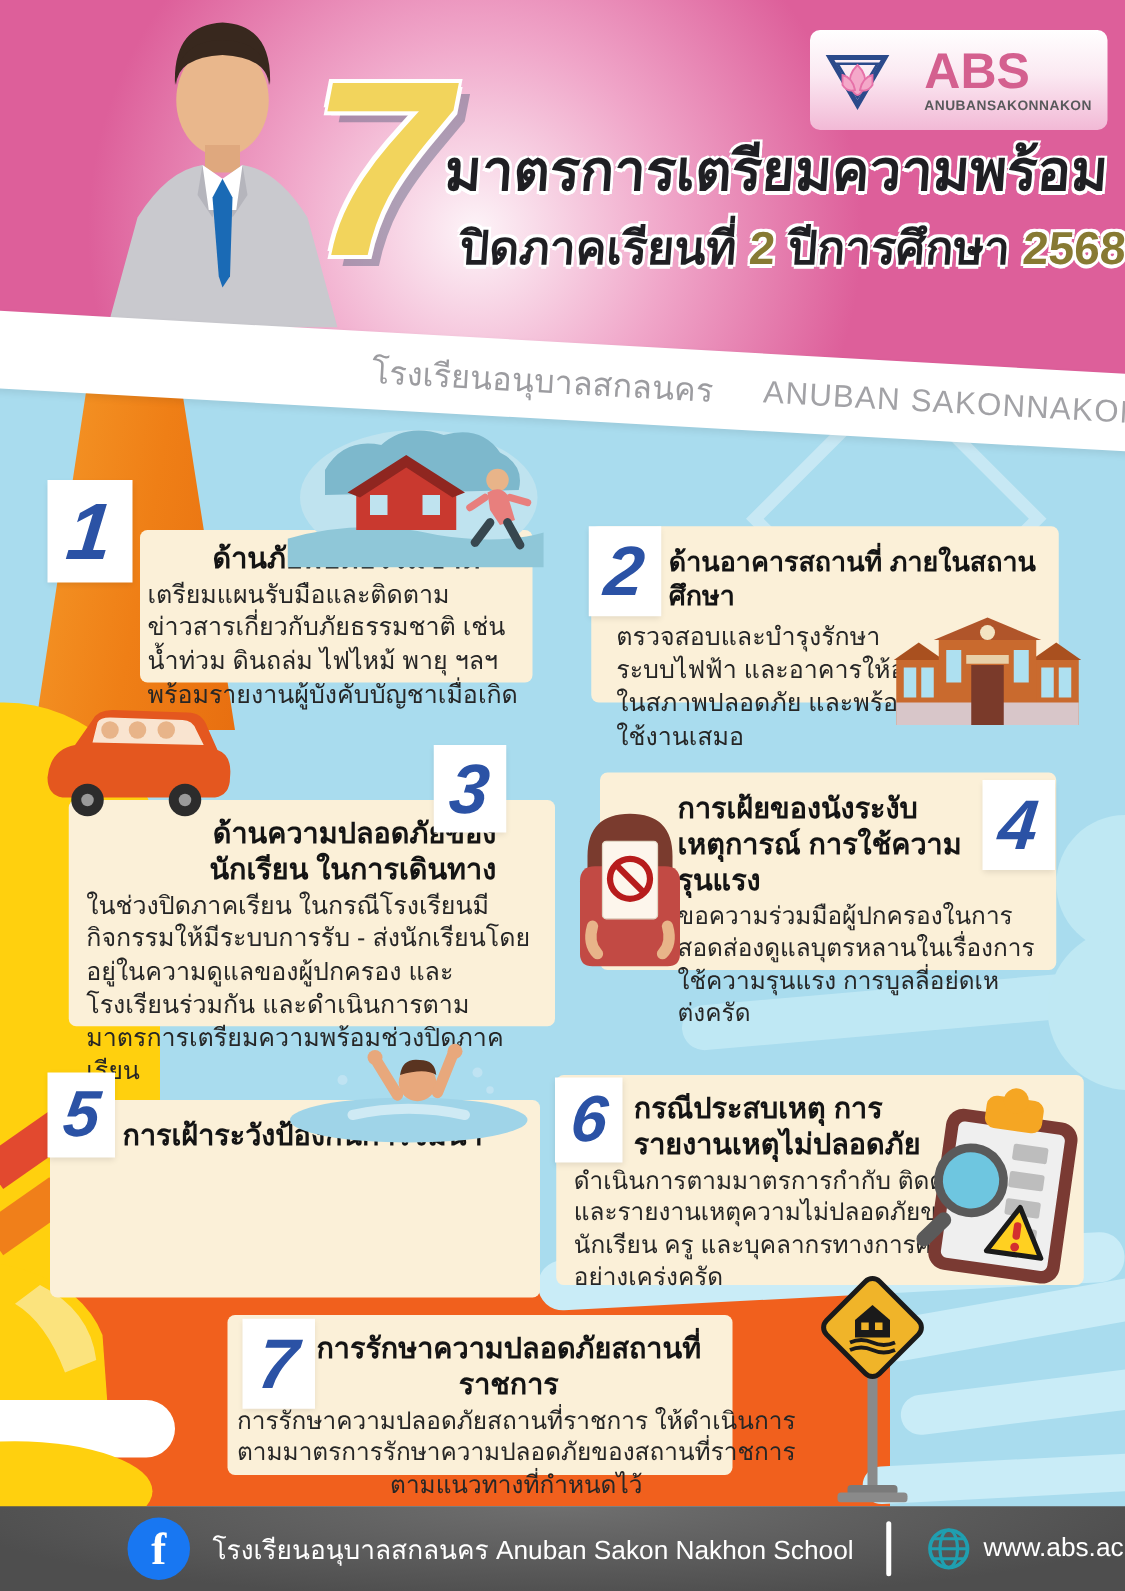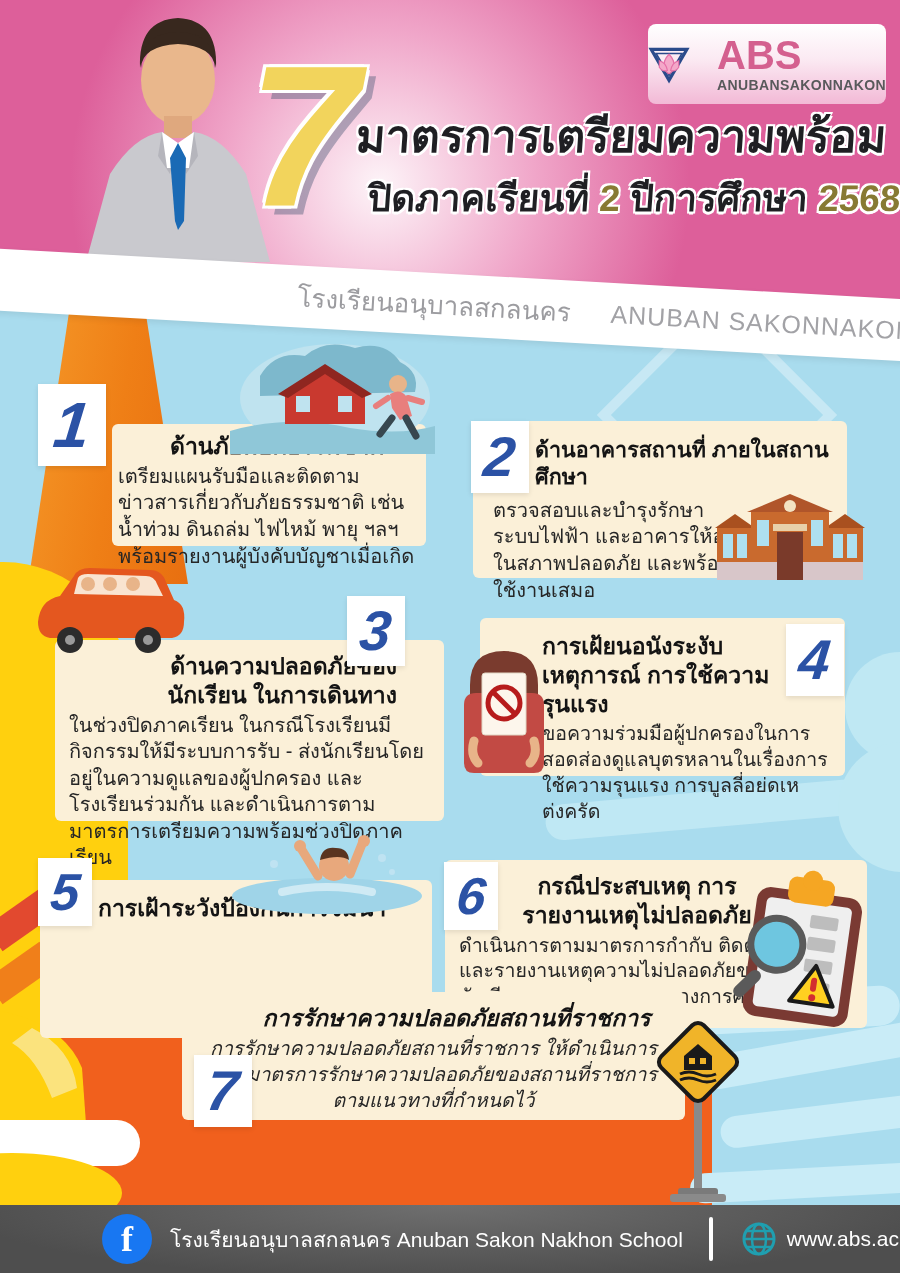--- a/index.html
+++ b/index.html
@@ -17,21 +17,21 @@
     color:#1f1f23;transform:skewX(-4deg);white-space:nowrap;
     text-shadow:-2px -2px 0 #fff,2px -2px 0 #fff,-2px 2px 0 #fff,2px 2px 0 #fff,0 3px 0 #fff;}
   .title2{position:absolute;left:368px;top:168px;z-index:2;font-size:37px;font-weight:800;
     color:#1f1f23;transform:skewX(-4deg);white-space:nowrap;
     text-shadow:-2px -2px 0 #fff,2px -2px 0 #fff,-2px 2px 0 #fff,2px 2px 0 #fff,0 3px 0 #fff;}
   .olive{color:#877a33;}
   .logo{position:absolute;right:14px;top:24px;width:238px;height:80px;border-radius:8px;z-index:2;
     background:linear-gradient(180deg,#ffffff 0%,#fbe9f2 45%,#f2b9d6 100%);
     display:flex;align-items:center;justify-content:center;gap:27px;}
   .logo-abbr{font-size:40px;font-weight:800;color:#d4608f;line-height:1;}
-  .logo-sub{font-size:14px;color:#58595b;font-weight:700;letter-spacing:.4px;margin-top:2px;}
+  .logo-sub{font-size:11px;color:#58595b;font-weight:700;letter-spacing:.4px;margin-top:2px;}
 
   
   .band{position:absolute;left:-30px;top:247px;width:1000px;height:62px;background:#fff;z-index:2;
     transform:rotate(3.2deg);transform-origin:0 0;display:flex;align-items:center;
     justify-content:flex-end;gap:40px;padding-right:52px;box-sizing:border-box;
     box-shadow:0 3px 6px rgba(0,0,0,.08);}
   .band-th{font-size:26px;color:#9c9ca0;}
   .band-en{font-size:25px;color:#a2a2a6;letter-spacing:1px;}
 
   
@@ -64,46 +64,46 @@
   .b{color:#262626;font-size:20px;line-height:1.33;overflow-wrap:break-word;}
   .numcard{position:absolute;background:#fff;z-index:4;display:flex;align-items:center;
     justify-content:center;box-shadow:0 2px 5px rgba(0,0,0,.1);}
   .num{font-style:italic;font-weight:800;color:#2b52a5;transform:skewX(-6deg);line-height:1;}
 
   .box1{left:112px;top:424px;width:314px;height:122px;}
   .box1 .h{margin:8px 0 2px 58px;}
   .box1 .b{margin:0 6px 0 6px;}
   .nc1{left:38px;top:384px;width:68px;height:82px;} .nc1 .num{font-size:64px;}
 
-  .box2{left:473px;top:421px;width:374px;height:157px;}
+  .box2{left:473px;top:421px;width:374px;height:141px;}
   .box2 .h{margin:16px 6px 6px 62px;font-size:21.5px;}
   .box2 .b{margin-left:20px;width:252px;}
   .nc2{left:471px;top:421px;width:58px;height:72px;} .nc2 .num{font-size:56px;}
 
   .box3{left:55px;top:640px;width:389px;height:181px;}
   .box3 .h{margin:12px 10px 2px 62px;width:280px;text-align:right;}
   .box3 .b{margin-left:14px;width:362px;}
   .nc3{left:347px;top:596px;width:58px;height:70px;} .nc3 .num{font-size:56px;}
 
   .box4{left:480px;top:618px;width:365px;height:158px;}
   .box4 .h{margin:14px 0 3px 62px;width:245px;}
   .box4 .b{margin-left:62px;width:290px;font-size:19.5px;}
   .nc4{left:786px;top:624px;width:58px;height:72px;} .nc4 .num{font-size:56px;}
 
   .box5{left:40px;top:880px;width:392px;height:158px;}
   .box5 .h{margin:14px 0 3px 58px;}
   .box5 .b{margin-left:14px;width:368px;}
   .nc5{left:38px;top:858px;width:54px;height:68px;} .nc5 .num{font-size:52px;}
 
   .box6{left:445px;top:860px;width:422px;height:168px;}
-  .box6 .h{margin:12px 0 3px 62px;width:260px;text-align:center;}
+  .box6 .h{margin:12px 0 3px 62px;width:260px;}
   .box6 .b{margin-left:14px;width:322px;font-size:19.5px;}
   .nc6{left:444px;top:862px;width:54px;height:68px;} .nc6 .num{font-size:52px;}
 
-  .box7{left:182px;top:992px;width:503px;height:128px;font-style:italic;}
+  .box7{left:182px;top:1052px;width:404px;height:128px;}
   .box7 .h{margin:12px 0 3px 0;text-align:center;padding-left:46px;}
   .box7 .b{margin:0 auto;width:462px;text-align:center;font-size:19.5px;}
   .nc7{left:194px;top:1055px;width:58px;height:72px;} .nc7 .num{font-size:56px;}
 
   .illu{position:absolute;z-index:5;}
 
   
   .footer{position:absolute;left:0;top:1205px;width:900px;height:68px;z-index:6;
     background:radial-gradient(ellipse at 50% 0%,#6f6f6f 0%,#4e4e4e 78%);
     display:flex;align-items:center;}
@@ -238,21 +238,21 @@
     <circle cx="58" cy="24" r="7" fill="#e8b489"></circle>
     <circle cx="80" cy="24" r="7" fill="#e8b489"></circle>
     <circle cx="103" cy="24" r="7" fill="#e8b489"></circle>
     <circle cx="40" cy="80" r="13" fill="#2c2c2c"></circle>
     <circle cx="40" cy="80" r="5" fill="#9a9a9a"></circle>
     <circle cx="118" cy="80" r="13" fill="#2c2c2c"></circle>
     <circle cx="118" cy="80" r="5" fill="#9a9a9a"></circle>
   </svg>
 
   <div class="box box4">
-    <div class="h">การเฝ้ยนอนังระงับเหตุการณ์ การใช้ความรุนแรง</div>
+    <div class="h">การเฝ้ยของนังระงับเหตุการณ์ การใช้ความรุนแรง</div>
     <div class="b">ขอความร่วมมือผู้ปกครองในการสอดส่องดูแลบุตรหลานในเรื่องการใช้ความรุนแรง การบูลลี่อย่ดเหต่งครัด</div>
   </div>
   <div class="numcard nc4">
     <span class="num">4</span>
   </div>
   <svg class="illu" style="left:452px;top:645px;" width="105" height="142" viewBox="0 0 105 142">
     <path d="M18,40 Q18,6 52,6 Q86,6 86,40 L86,110 L70,110 L70,52 L34,52 L34,110 L18,110 Z" fill="#7a3b2e"></path>
     <path d="M12,60 L12,118 Q12,128 22,128 L82,128 Q92,128 92,118 L92,60 Q92,48 80,48 L24,48 Q12,48 12,60 Z" fill="#c24a44"></path>
     <rect x="30" y="28" width="44" height="62" rx="3" fill="#fdf6ec" stroke="#e0d6c4"></rect>
     <circle cx="52" cy="58" r="16" fill="none" stroke="#b71c1c" stroke-width="5"></circle>

